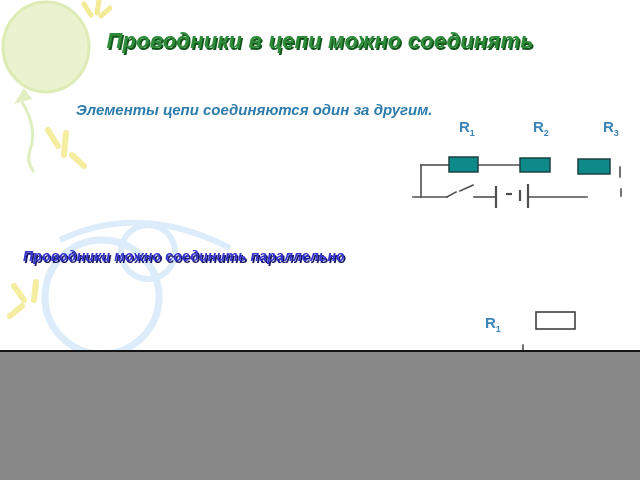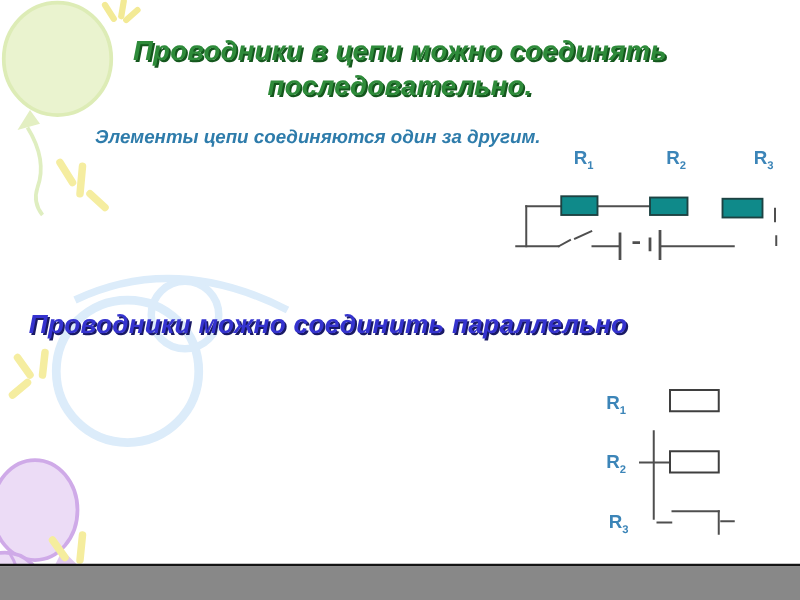--- a/index.html
+++ b/index.html
@@ -1,36 +1,36 @@
 <!DOCTYPE html>
 <html style="--title_green: #2e8b3a; --title_green_shadow: #14571d; --subtitle_blue: #2e7cab; --heading_blue: #3533cf; --heading_blue_shadow: #191965; --caption_gold: #8a7c00; --r_label_blue: #3c85b8; --resistor_fill: #0f8a8a; --wire_gray: #4f4f4f;"><head>
 <meta charset="utf-8">
 <style>
   html,body { margin:0; padding:0; background:#888; }
   .slide {
-    position:relative; width:640px; height:453px; background:#ffffff;
+    position:relative; width:640px; height:352px; background:#ffffff;
     overflow:hidden; font-family:"Liberation Sans", sans-serif;
   }
   .deco { position:absolute; left:0; top:0; z-index:0; }
   .layer { position:absolute; z-index:2; }
 
   .slide-title {
     left:0; top:27px; width:640px; text-align:center;
     font-size:22px; line-height:28px; font-weight:bold; font-style:italic;
     color:var(--title_green); letter-spacing:0.2px;
     text-shadow:1.5px 1.5px 0 var(--title_green_shadow);
   }
   .subtitle {
     left:28px; top:101px; font-size:15px; font-style:italic; font-weight:600;
     color:var(--subtitle_blue);
     padding-left:48px;
   }
   .parallel-heading {
     left:23px; top:248px; width:610px;
-    font-size:21px; font-weight:bold; font-style:italic; letter-spacing:0.2px;
+    font-size:14px; font-weight:bold; font-style:italic; letter-spacing:0.2px;
     color:var(--heading_blue); white-space:nowrap;
     text-shadow:1.5px 2px 0 var(--heading_blue_shadow);
   }
   .parallel-caption {
     left:57px; top:304px; font-size:13.5px; font-weight:bold;
     color:var(--caption_gold); text-shadow:1px 1px 0 #ded394;
   }
   .r-label {
     position:absolute; font-size:15px; font-weight:600;
     color:var(--r_label_blue); z-index:2;margin-left:18px;
@@ -88,21 +88,20 @@
     <g stroke="#f5ed9e" stroke-width="6" stroke-linecap="round">
       <line x1="42" y1="432" x2="52" y2="446"></line>
       <line x1="66" y1="428" x2="64" y2="448"></line>
       <line x1="76" y1="468" x2="66" y2="456"></line>
       <line x1="40" y1="470" x2="52" y2="460"></line>
     </g>
   </svg>
 
   <div class="layer slide-title">
     <div>Проводники в цепи можно соединять</div>
-    <div>последовательно.</div>
   </div>
 
   <div class="layer subtitle">Элементы цепи соединяются один за другим.</div>
 
   <span class="r-label" style="left:441px; top:118px;"><span>R</span><sub>1</sub></span>
   <span class="r-label" style="left:515px; top:118px;"><span>R</span><sub>2</sub></span>
   <span class="r-label" style="left:585px; top:118px;"><span>R</span><sub>3</sub></span>
 
   <svg class="circuit-svg" style="left:405px; top:148px;" width="235" height="68" viewBox="0 0 235 68">
     <g>

